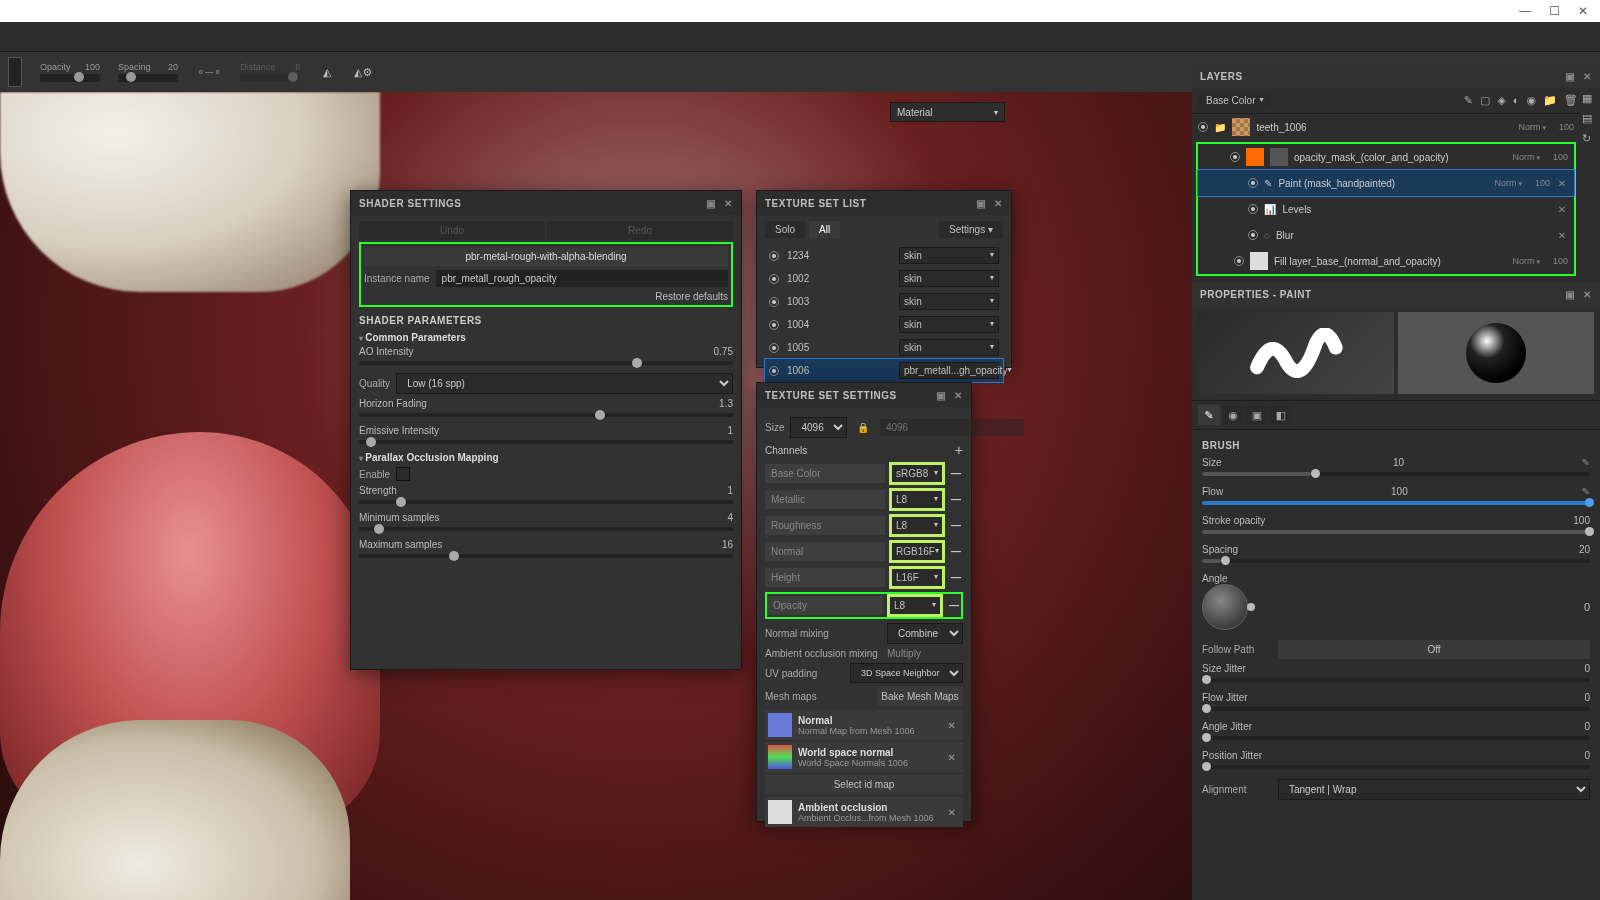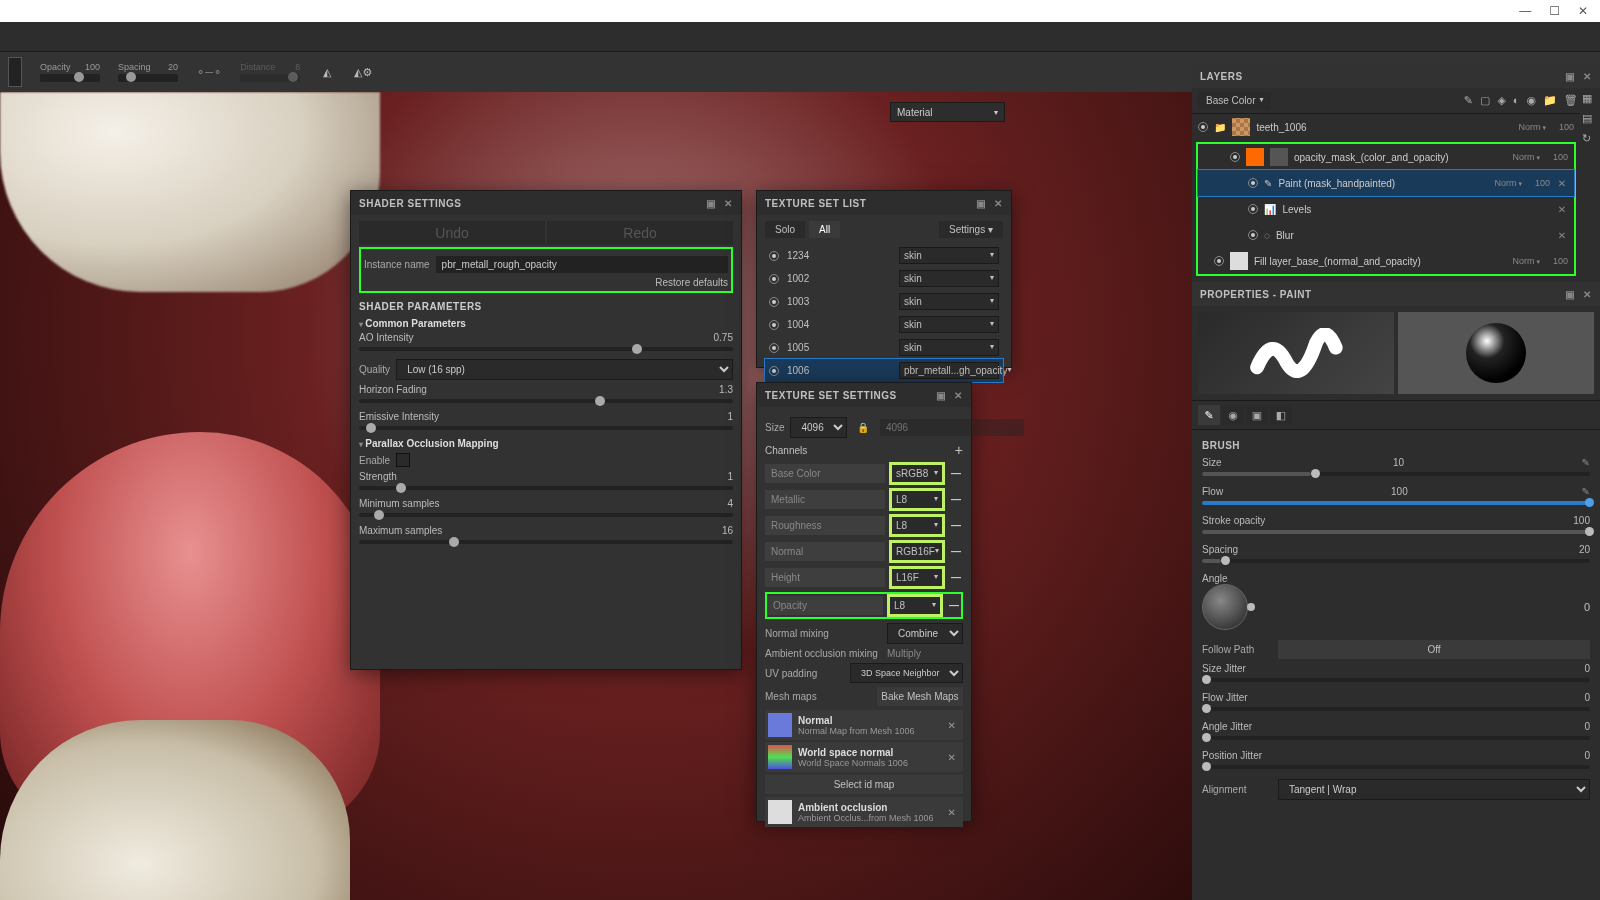--- a/index.html
+++ b/index.html
@@ -23,21 +23,21 @@
 .viewport .material-dd { position:absolute; top:10px; left:890px; width:115px; height:20px; background:#2d2d2d; border:1px solid #1a1a1a; display:flex; align-items:center; padding:0 6px; font-size:10px; color:#ccc;}
 .viewport .material-dd::after { content:"▾"; margin-left:auto; font-size:8px;}
 
 .panel { position:absolute; background:#323232; border:1px solid #1a1a1a; box-shadow:0 4px 20px rgba(0,0,0,0.5); }
 .panel-header { height:24px; background:#2d2d2d; display:flex; align-items:center; padding:0 8px; font-size:10px; font-weight:bold; letter-spacing:0.5px; text-transform:uppercase; }
 .panel-header .ctrl { margin-left:auto; display:flex; gap:8px; color:#888;}
 .panel-body { padding:6px 8px; }
 
 .hl-box { border: 2px solid #2dff2d; padding:3px; margin:2px 0;}
 .pill-row { display:flex; gap:2px; }
-.pill { flex:1; text-align:center; padding:4px 0; background:#2a2a2a; font-size:14px; color:#555;}
+.pill { flex:1; text-align:center; padding:4px 0; background:#2a2a2a; font-size:10px; color:#555;}
 .shader-name { background:#3a3a3a; text-align:center; padding:4px; font-size:10px; color:#ddd;}
 .row { display:flex; align-items:center; gap:6px; margin:4px 0; font-size:10px; }
 .row .label { flex:0 0 auto; color:#aaa; }
 .input-text { flex:1; background:#222; border:none; color:#ccc; padding:3px 6px; font-size:10px; }
 .link-btn { color:#bbb; font-size:10px; text-align:right; cursor:pointer; }
 .section-title { font-size:10px; font-weight:bold; letter-spacing:0.5px; margin:8px 0 4px; text-transform:uppercase; color:#ccc;}
 .collapsible { font-size:10px; font-weight:bold; color:#ddd; margin:6px 0 2px; cursor:pointer; }
 .collapsible::before { content:"▾ "; font-size:8px; color:#888;}
 .param-row { display:flex; flex-direction:column; margin:3px 0 8px; }
 .param-row .top { display:flex; justify-content:space-between; font-size:10px; color:#bbb; }
@@ -188,20 +188,21 @@
         <span>▣</span>
         <span>✕</span>
       </div>
   </div>
   <div class="panel-body">
     <div class="pill-row">
       <div class="pill">Undo</div>
       <div class="pill">Redo</div>
     </div>
     <div class="hl-box">
+      <div class="shader-name">pbr-metal-rough-with-alpha-blending</div>
       <div class="row">
         <span class="label">Instance name</span>
         <input class="input-text" value="pbr_metall_rough_opacity" style="">
       </div>
       <div class="link-btn" style="text-align:right">Restore defaults</div>
     </div>
     <div class="section-title">SHADER PARAMETERS</div>
     <div class="collapsible">Common Parameters</div>
     <div class="param-row">
       <div class="top">
@@ -499,21 +500,21 @@
      <span>📊</span>
      <span class="nm">Levels</span>
      <span class="x">✕</span>
    </div>
         <div class="layer-row " style="padding-left:50px">
      <span class="vis on"></span>
      <span>◌</span>
      <span class="nm">Blur</span>
      <span class="x">✕</span>
    </div>
-        <div class="layer-row " style="padding-left:16px">
+        <div class="layer-row " style="padding-left:36px">
      <span class="vis on"></span>
      <span class="thumb" style="background:#ddd"></span>
      <span class="nm">Fill layer_base_(normal_and_opacity)</span>
      <span class="blend">Norm</span>
           <span class="opac">100</span>
    </div>
       </div>
     </div>
 
   <div class="prop-panel" style="margin-top:6px;">

